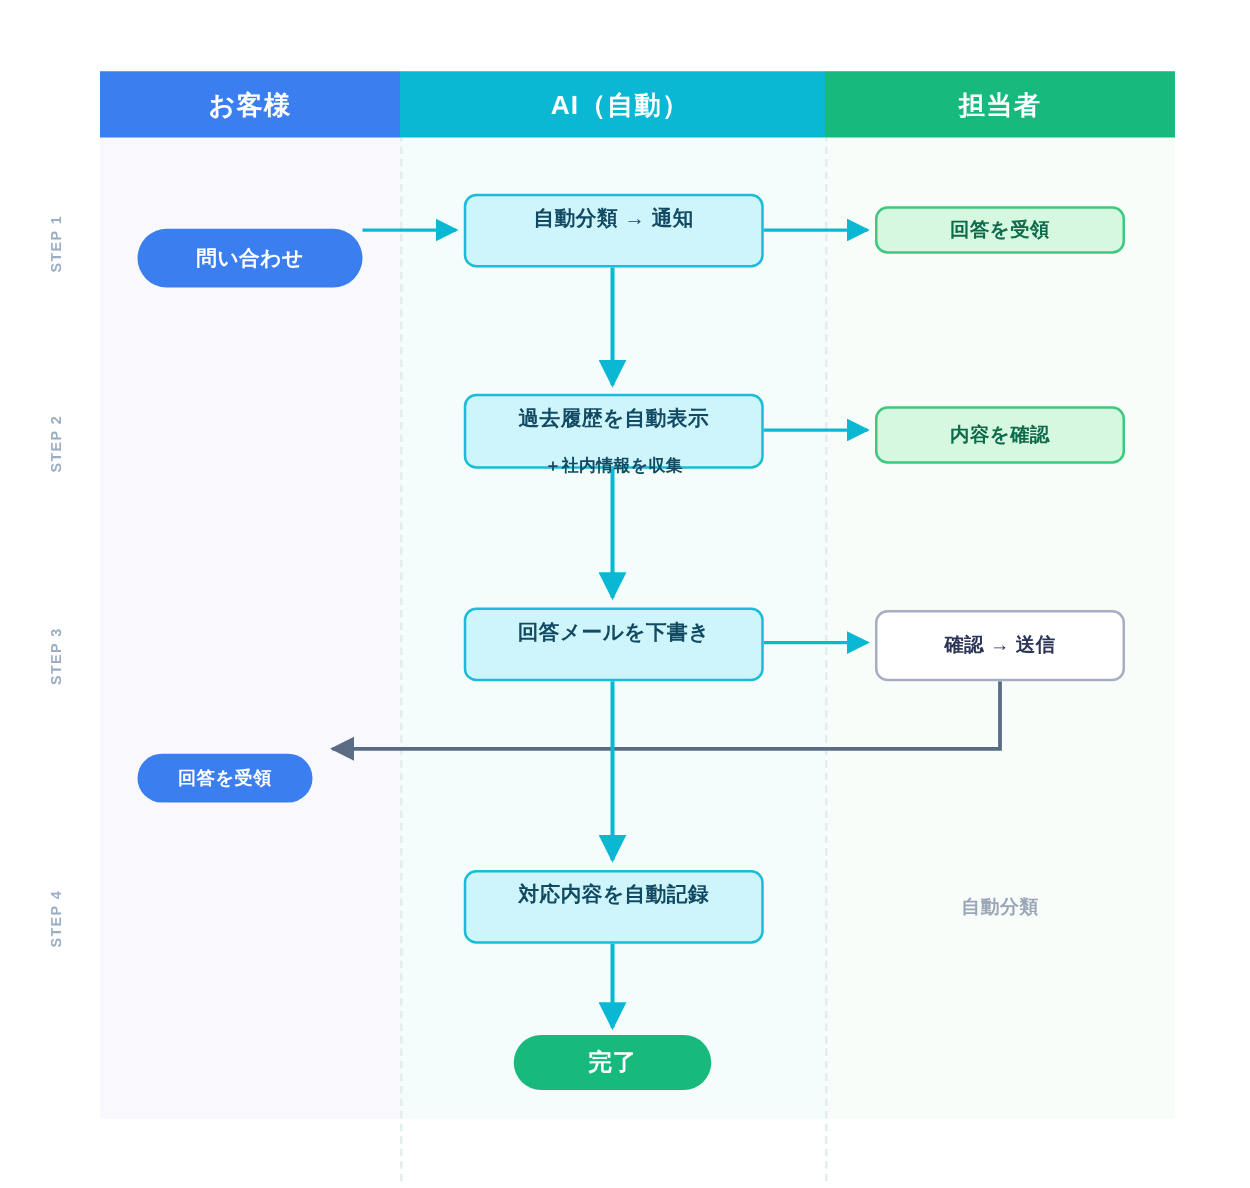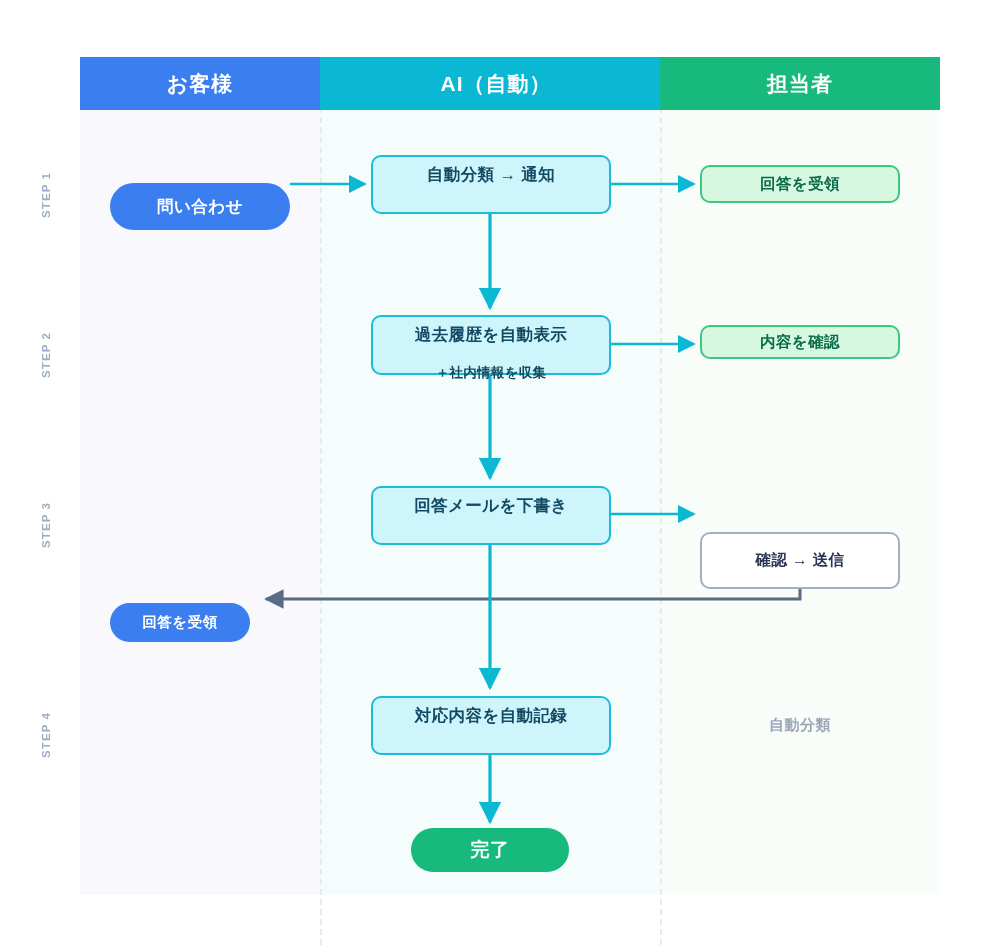--- a/index.html
+++ b/index.html
@@ -77,21 +77,20 @@
     color: #0c6b4a; font-weight: bold; font-size: 15.5px;
     display: flex; align-items: center; justify-content: center;
     letter-spacing: 0.4px;
   }
   .box-white {
     background: #ffffff; border: 2px solid #a7adc4;
     border-radius: 10px;
     color: #2b3556; font-weight: bold; font-size: 15.5px;
     display: flex; align-items: center; justify-content: center;
     letter-spacing: 0.4px;
-    margin-top: 44px;
   }
   .plain-note {
     position: absolute; color: #9aa6b8; font-weight: bold; font-size: 15px;
     display: flex; align-items: center; justify-content: center;
     letter-spacing: 0.5px;
   }
 
   #svg-connectors { position: absolute; top: 0; left: 0; width: 1000px; height: 950px; }
 </style>
 </head>
@@ -160,21 +159,21 @@
 
   <div class="node box-green" style="left:700px; top:165px; width:200px; height:38px;">
     <span>回答を受領</span>
   </div>
 
   <div class="node box-ai" style="left:371px; top:315px; width:240px; height:60px;">
     <span class="line1">過去履歴を自動表示</span>
     <span class="line2">＋社内情報を収集</span>
   </div>
 
-  <div class="node box-green" style="left:700px; top:325px; width:200px; height:34px;">
+  <div class="node box-green" style="left:700px; top:325px; width:200px; height:46px;">
     <span>内容を確認</span>
   </div>
 
   <div class="node box-ai" style="left:371px; top:486px; width:240px; height:59px;">
     <span class="line1">回答メールを下書き</span>
   </div>
 
   <div class="node box-white" style="left:700px; top:488px; width:200px; height:57px;">
     <span>確認 → 送信</span>
   </div>

